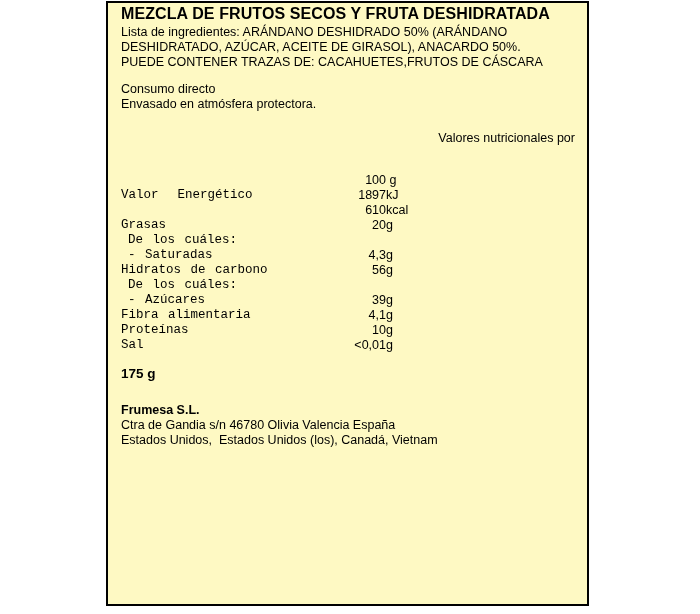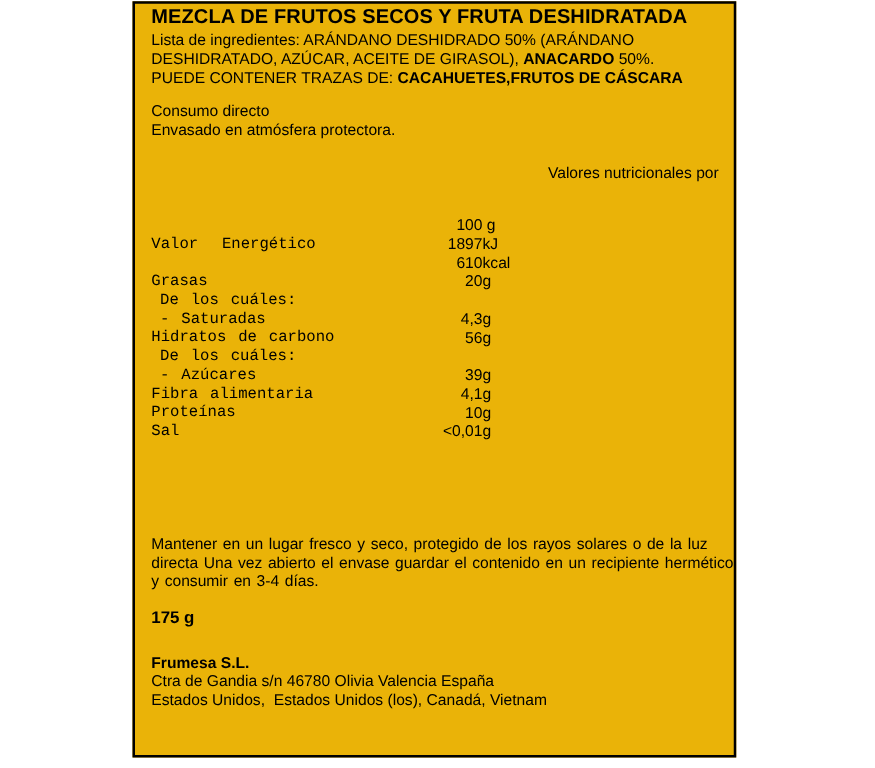--- a/index.html
+++ b/index.html
@@ -9,38 +9,38 @@
     color: #000000;
     font-family: "Liberation Sans", sans-serif;
     -webkit-font-smoothing: antialiased;
   }
   .label-box {
     position: absolute;
     left: 106px; top: 1px;
     width: 483px; height: 605px;
     box-sizing: border-box;
     border: 2px solid #000000;
-    background: #eab308;
+    background: #fef9c3;
     overflow: hidden;
   }
   .content {
     padding: 2px 12px 0 13px;
     font-size: 12.5px;
     line-height: 15px;
   }
   .title {
     font-size: 16px;
     font-weight: bold;
     line-height: 18px;
     letter-spacing: 0.1px;
     white-space: nowrap;
   }
   .ingredients { margin-top: 2px; }
   .ingredients .line { white-space: nowrap; }
-  .bold-seg { font-weight: bold; }
+  .bold-seg { font-weight: normal; }
   .consumo { margin-top: 12px; }
   .nutri-heading {
     margin-top: 19px;
     margin-left: 54px;
     text-align: right;
   }
   .ntable { margin-top: 27px; }
   .nrow { display: flex; }
   .nlabel {
     width: 195px;
@@ -147,25 +147,20 @@
           <span class="nnum">10</span>
           <span class="nunit">g</span>
       </div>
       <div class="nrow">
         <span class="nlabel">Sal</span>
           <span class="nnum">&lt;0,01</span>
           <span class="nunit">g</span>
       </div>
     </div>
 
-    <div class="storage">
-      <div class="line">Mantener en un lugar fresco y seco, protegido de los rayos solares o de la luz</div>
-      <div class="line">directa Una vez abierto el envase guardar el contenido en un recipiente hermético</div>
-      <div class="line">y consumir en 3-4 días.</div>
-    </div>
 
     <div class="weight">175 g</div>
 
     <div class="company">
       <div class="company-name">Frumesa S.L.</div>
       <div>Ctra de Gandia s/n 46780 Olivia Valencia España</div>
       <div class="pre-space">Estados Unidos,  Estados Unidos (los), Canadá, Vietnam</div>
     </div>
 
   </div>

